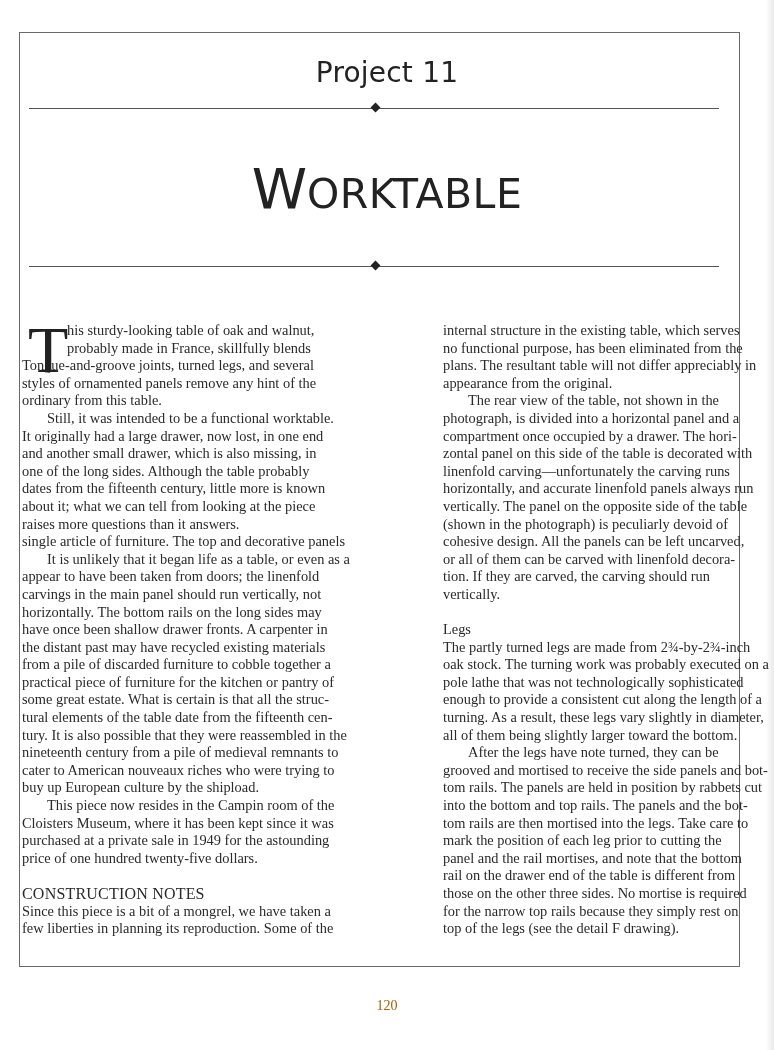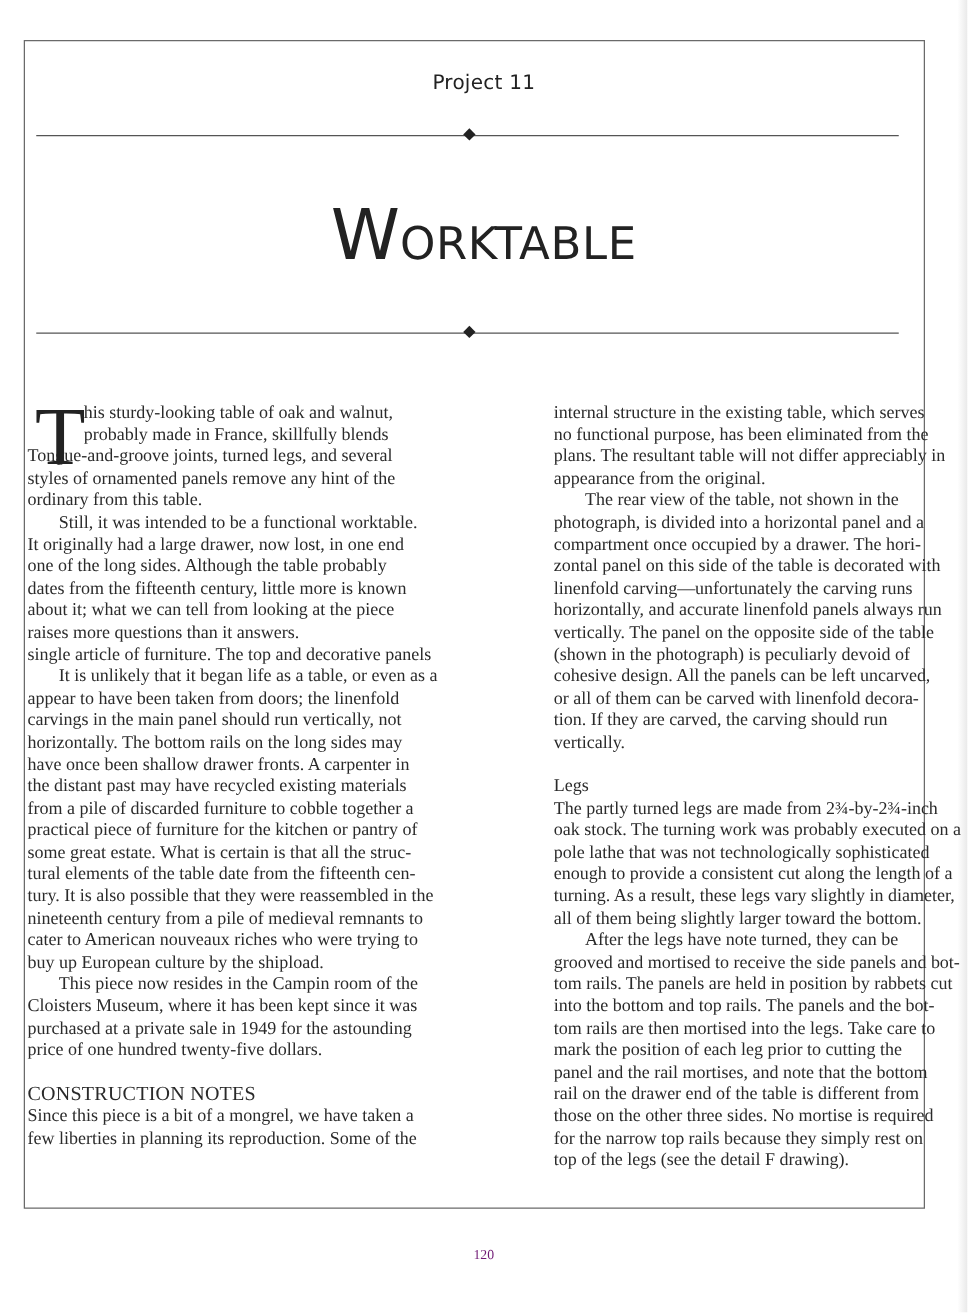--- a/index.html
+++ b/index.html
@@ -5,43 +5,43 @@
   html, body { margin: 0; padding: 0; }
   body {
     width: 774px; height: 1050px; background: #ffffff; position: relative;
     overflow: hidden; font-family: "Liberation Serif", "DejaVu Serif", serif; color: #2a2a2a;
   }
   .page-edge { position: absolute; right: 0; top: 0; width: 8px; height: 1050px;
     background: linear-gradient(to right, #ffffff, #e9e9e9); }
   .frame { position: absolute; left: 19px; top: 32px; width: 721px; height: 935px;
     border: 1.5px solid #6a6a6a; box-sizing: border-box; }
   .project { position: absolute; left: 0; right: 0; top: 56px; text-align: center;
-    font-family: "DejaVu Sans", sans-serif; font-size: 16px; color: #222; letter-spacing: 0.2px; }
+    font-family: "DejaVu Sans", sans-serif; font-size: 28px; color: #222; letter-spacing: 0.2px; }
   .rule { position: absolute; left: 29px; width: 690px; height: 0; border-top: 1.2px solid #555; }
   .rule .diamond { position: absolute; left: 343px; top: -5px; width: 7px; height: 7px;
     background: #222; transform: rotate(45deg); }
   .rule1 { top: 108px; }
   .rule2 { top: 266px; }
   .title { position: absolute; left: 0; right: 0; top: 156px; text-align: center;
     font-family: "DejaVu Sans", sans-serif; color: #222; font-weight: normal; }
   .title .cap { font-size: 56px; }
-  .title .rest { font-size: 36px; letter-spacing: 0.5px; }
+  .title .rest { font-size: 41px; letter-spacing: 0.5px; }
   .col { position: absolute; top: 322px; font-size: 14.4px; line-height: 17.6px; color: #2a2a2a; }
   .col-left { left: 22px; width: 345px; }
   .col-right { left: 395px; width: 345px; margin-left: 48px; }
   .line { white-space: nowrap; height: 17.6px; }
   .indent { padding-left: 25px; }
   .dropcap { position: absolute; left: 6px; top: 0px; font-size: 66px; line-height: 56px;
     font-family: "Liberation Serif", serif; color: #222; }
   .dc-indent { padding-left: 45px; }
   .gap { height: 17.6px; }
   .heading-caps { font-size: 16px; letter-spacing: 0.2px; }
   .heading-sub { font-weight: normal; }
   .pagenum { position: absolute; left: 0; right: 0; top: 998px; text-align: center;
-    font-size: 11px; color: #701a75; }
+    font-size: 14px; color: #a16207; }
 </style>
 </head>
 <body>
 
 <div class="page-edge"></div>
 <div class="frame"></div>
 
 <div class="project">Project 11</div>
 
 <div class="rule rule1">
@@ -61,20 +61,21 @@
   <div id="lp1">
       <div class="line dc-indent">his sturdy-looking table of oak and walnut,</div>
       <div class="line dc-indent">probably made in France, skillfully blends</div>
       <div class="line">Tongue-and-groove joints, turned legs, and several</div>
       <div class="line">styles of ornamented panels remove any hint of the</div>
       <div class="line">ordinary from this table.</div>
     </div>
   <div id="lp2">
       <div class="line indent">Still, it was intended to be a functional worktable.</div>
       <div class="line">It originally had a large drawer, now lost, in one end</div>
+      <div class="line">and another small drawer, which is also missing, in</div>
       <div class="line">one of the long sides. Although the table probably</div>
       <div class="line">dates from the fifteenth century, little more is known</div>
       <div class="line">about it; what we can tell from looking at the piece</div>
       <div class="line">raises more questions than it answers.</div>
     </div>
   <div id="lp3">
       <div class="line">single article of furniture. The top and decorative panels</div>
       <div class="line indent">It is unlikely that it began life as a table, or even as a</div>
       <div class="line">appear to have been taken from doors; the linenfold</div>
       <div class="line">carvings in the main panel should run vertically, not</div>

